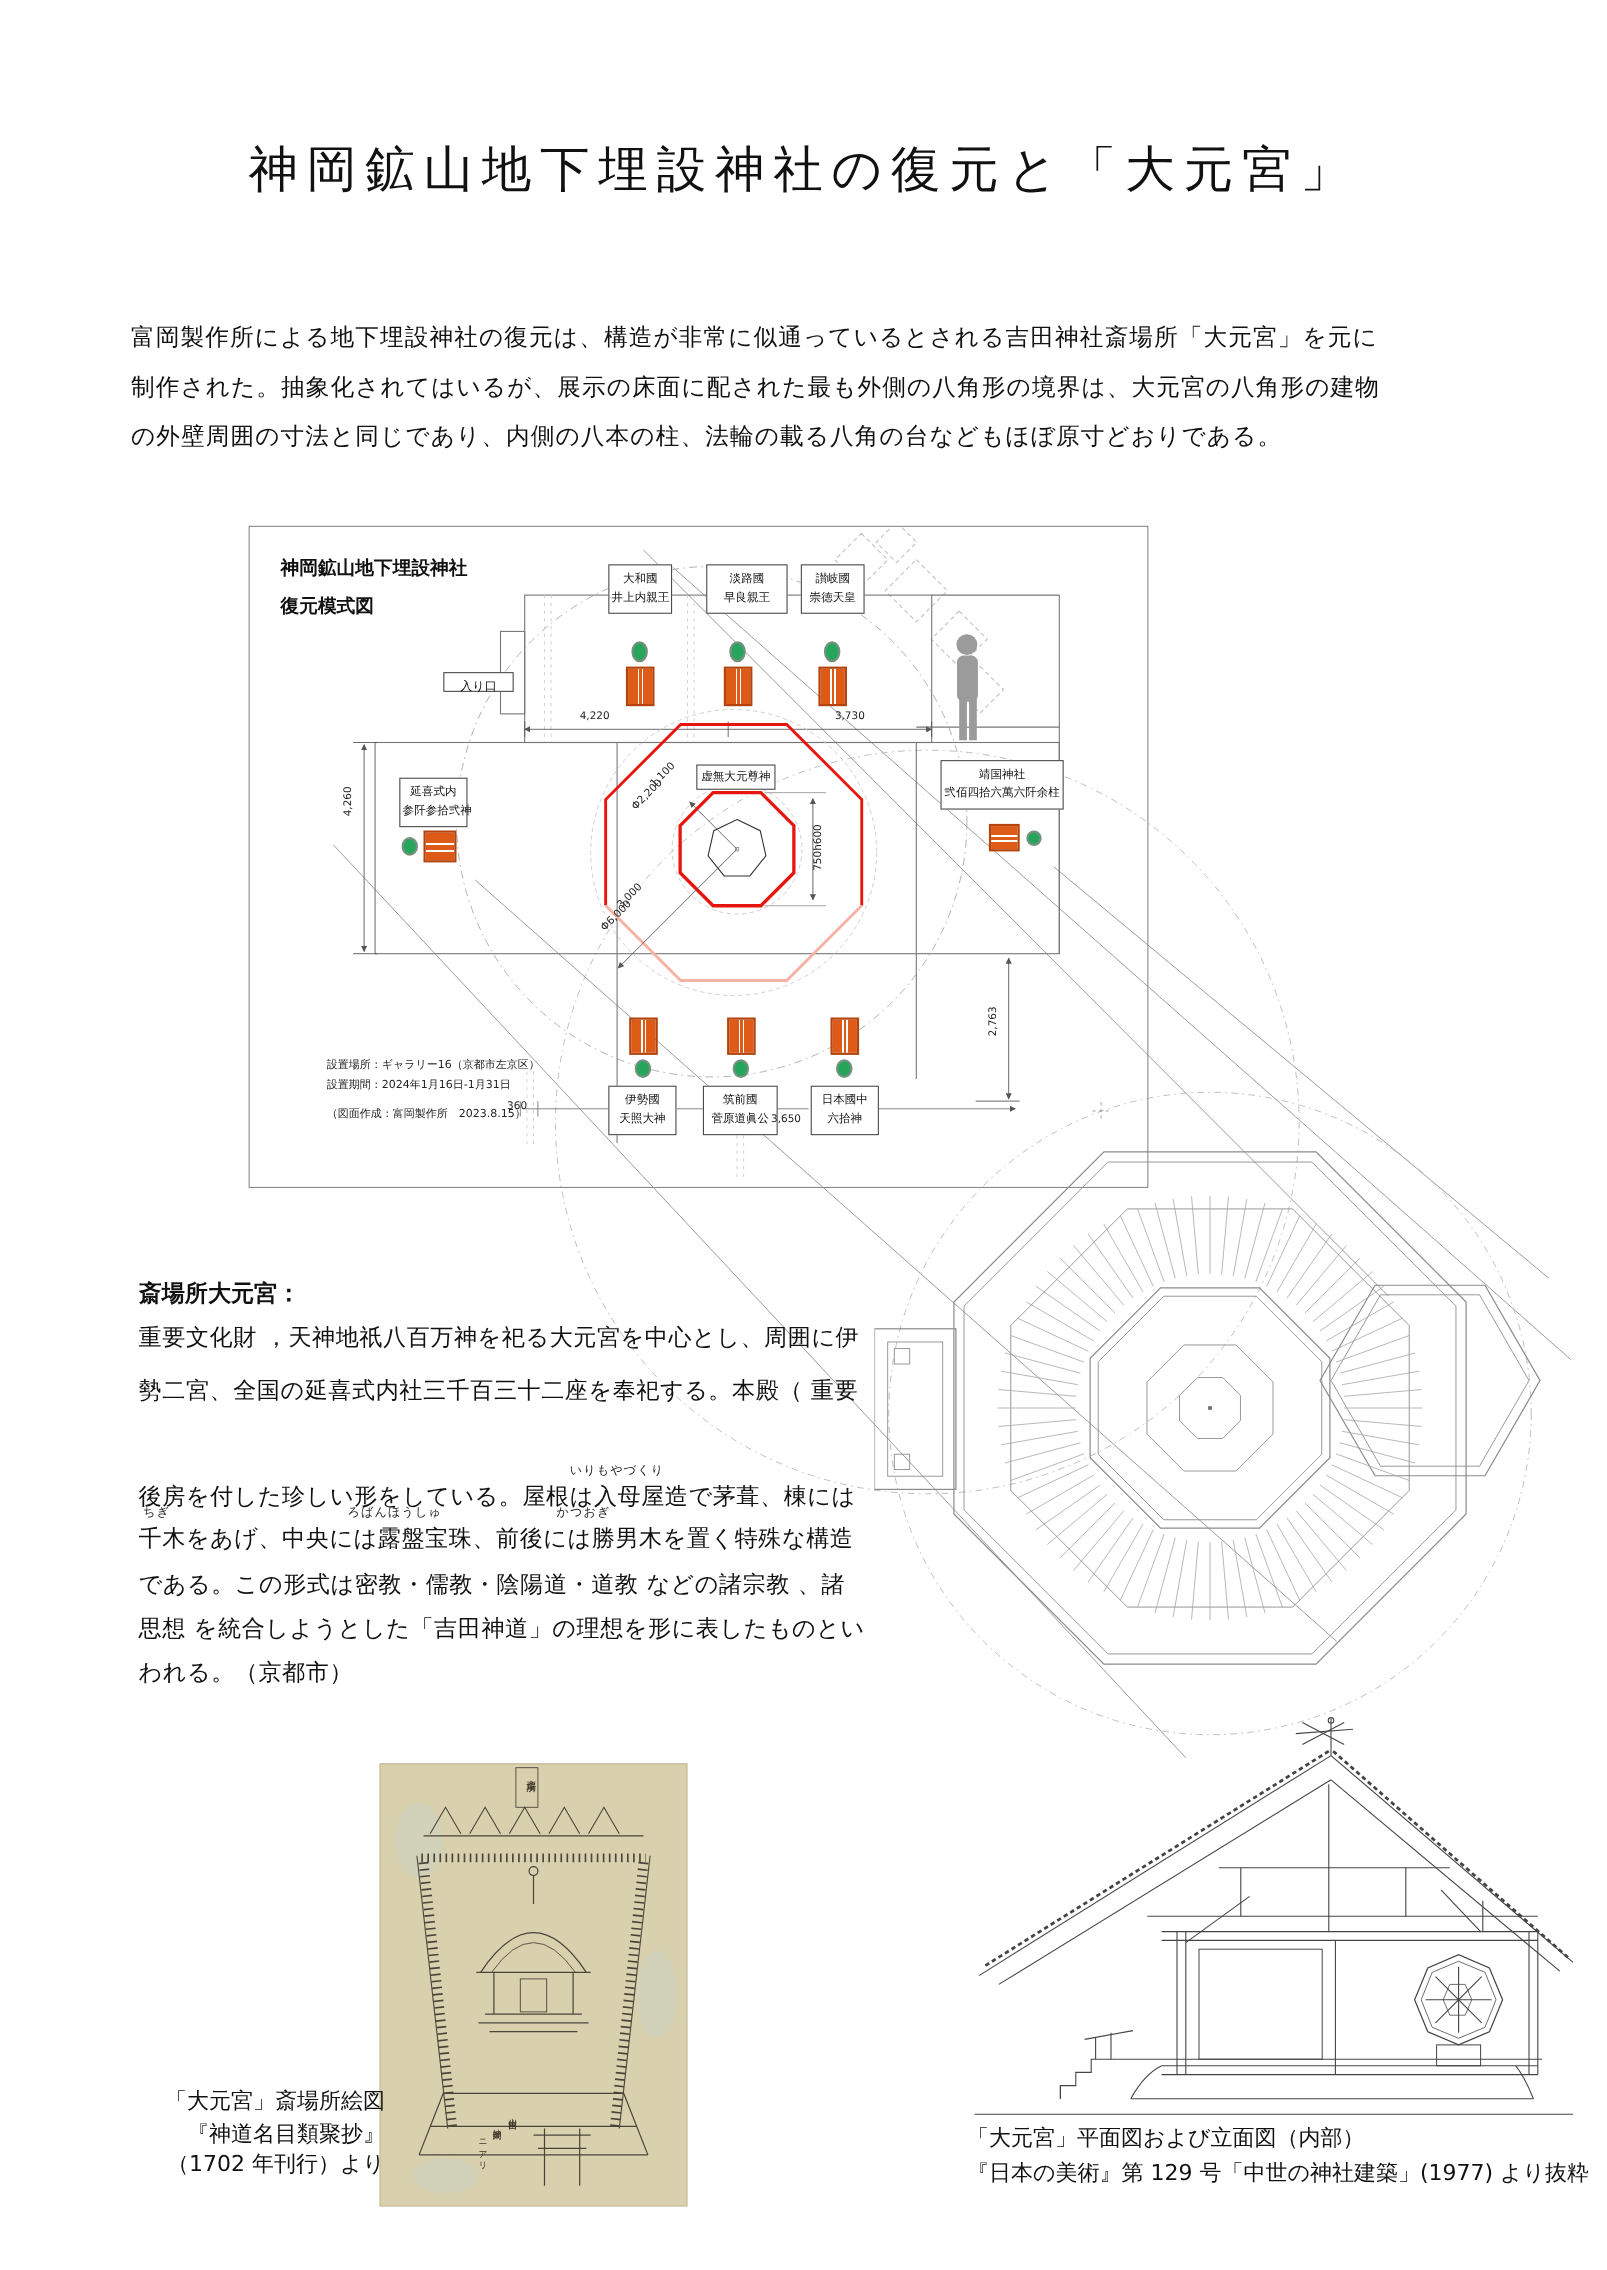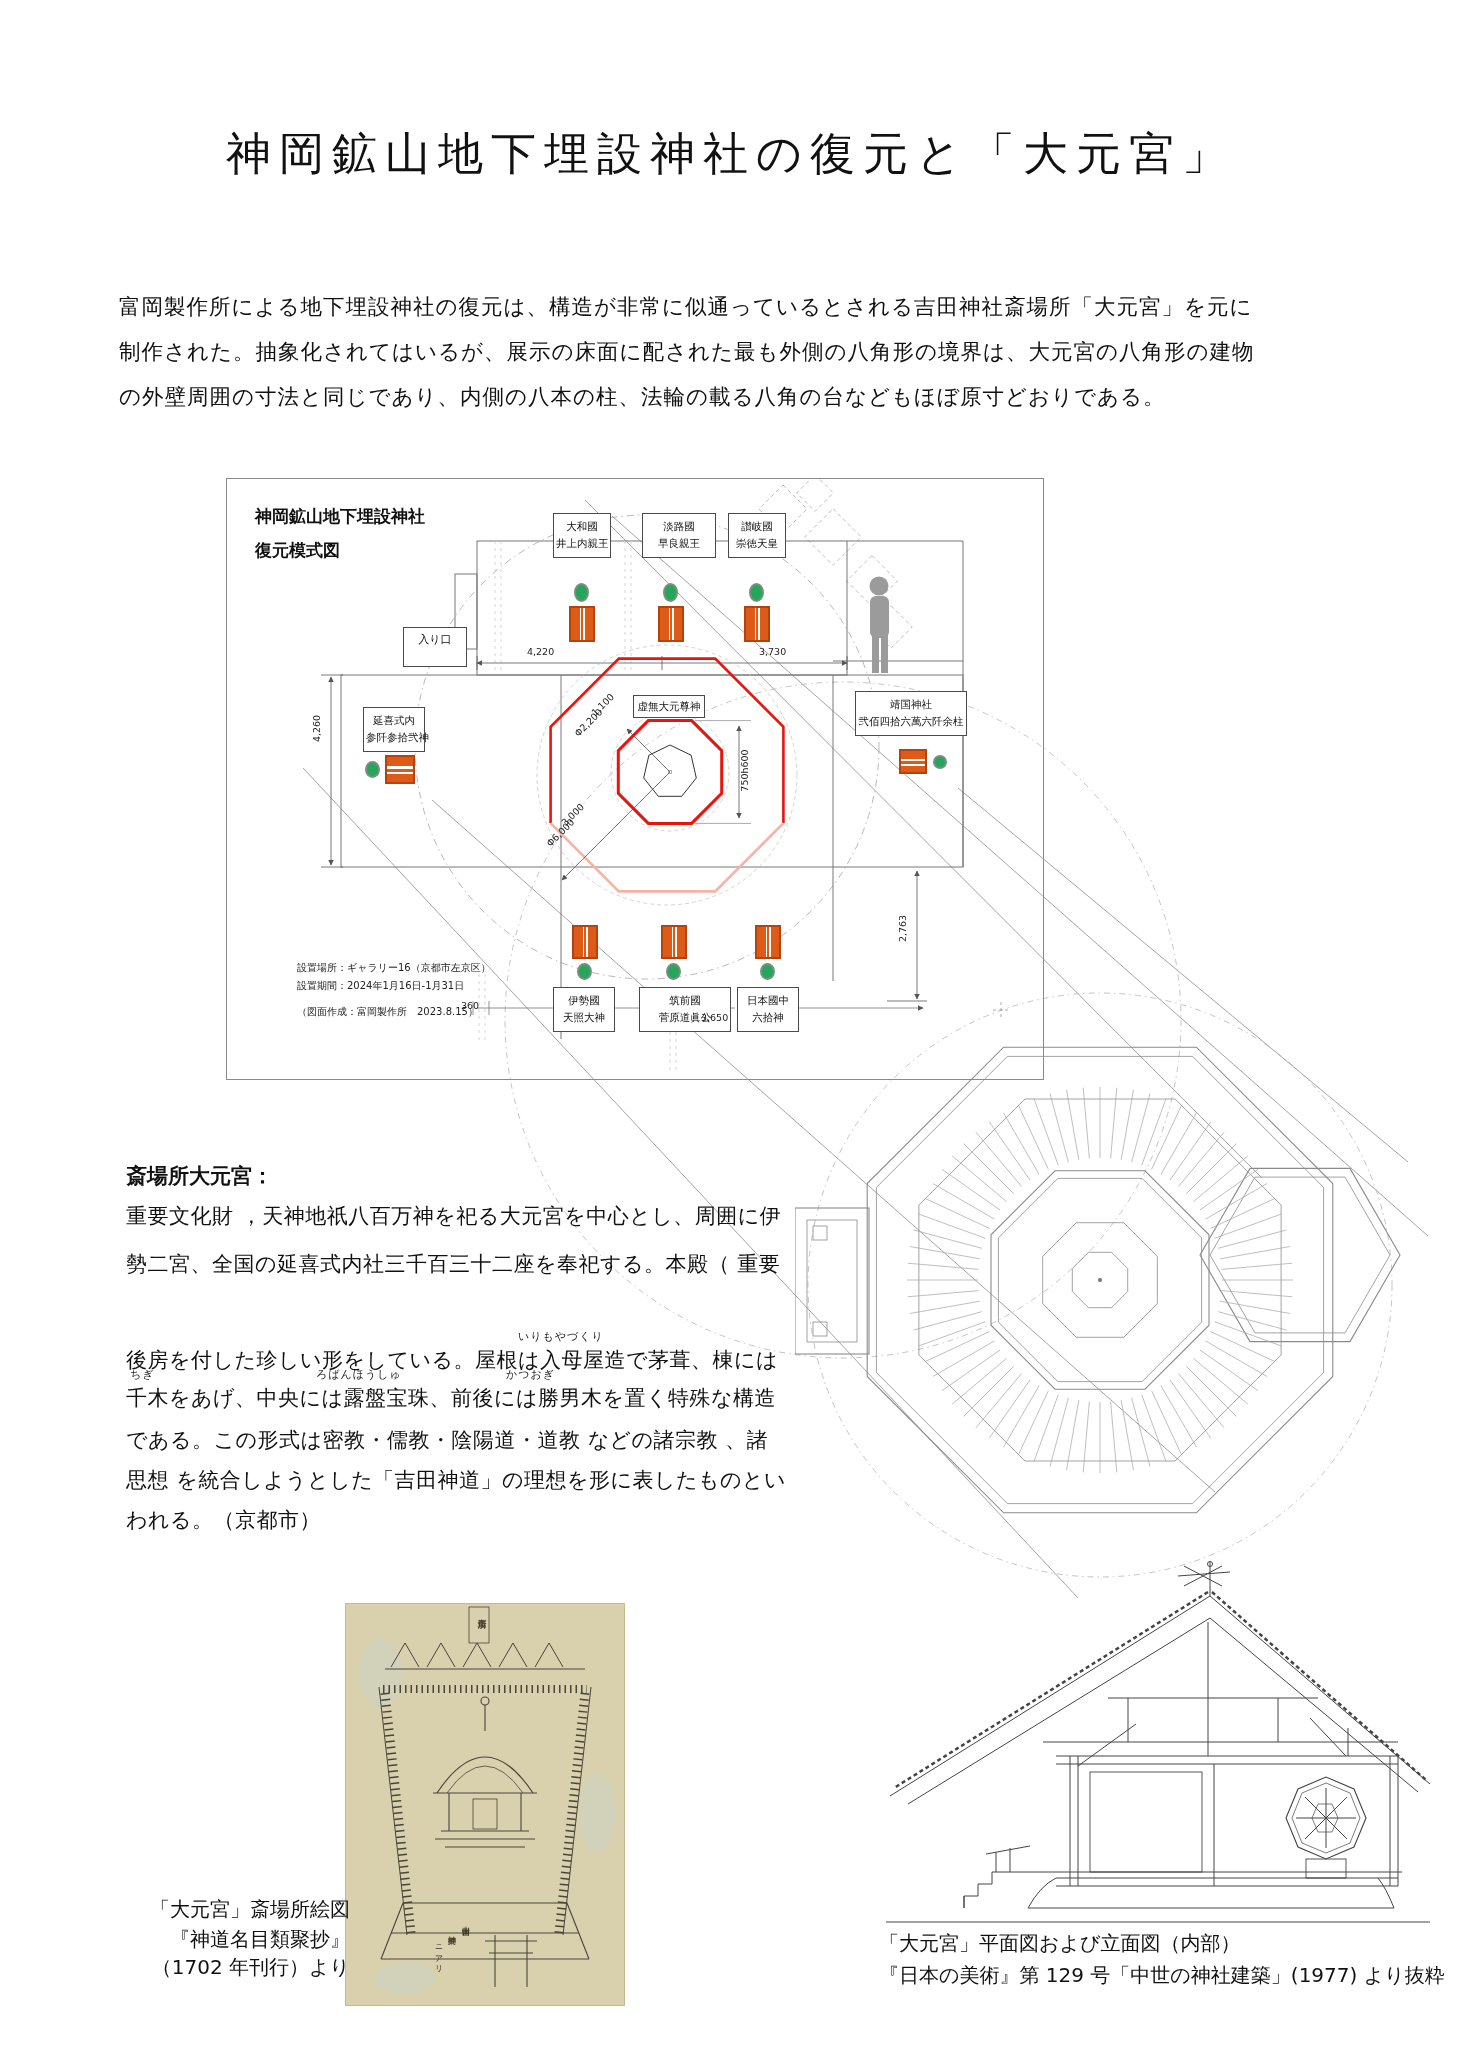--- a/index.html
+++ b/index.html
@@ -178,21 +178,21 @@
       <div>崇徳天皇</div>
     </div>
 
     <div class="oval" style="left:347px;top:104px;width:15px;height:19px"></div>
     <div class="oval" style="left:436px;top:104px;width:15px;height:19px"></div>
     <div class="oval" style="left:522px;top:104px;width:15px;height:19px"></div>
     <div class="door door-v" style="left:342px;top:127px;width:26px;height:36px"></div>
     <div class="door door-v" style="left:431px;top:127px;width:26px;height:36px"></div>
     <div class="door door-v" style="left:517px;top:127px;width:26px;height:36px"></div>
 
-    <div class="box-label" style="left:176px;top:148px;width:64px;height:40px;font-size:11px;line-height:16px">入り口</div>
+    <div class="box-label" style="left:176px;top:132px;width:64px;height:18px;font-size:11px;line-height:16px">入り口</div>
 
     <span class="dim" style="left:300px;top:167px">4,220</span>
     <span class="dim" style="left:532px;top:167px">3,730</span>
     <span class="dim rot90" style="left:76px;top:244px">4,260</span>
     <span class="dim rot90" style="left:662px;top:444px">2,763</span>
 
     <div class="box-label" style="left:136px;top:228px;width:62px">
       <div>延喜式内</div>
       <div>参阡参拾弐神</div>
     </div>
@@ -218,21 +218,21 @@
     <div class="door door-v" style="left:434px;top:446px;width:26px;height:34px"></div>
     <div class="door door-v" style="left:528px;top:446px;width:26px;height:34px"></div>
     <div class="oval" style="left:350px;top:484px;width:15px;height:17px"></div>
     <div class="oval" style="left:439px;top:484px;width:15px;height:17px"></div>
     <div class="oval" style="left:533px;top:484px;width:15px;height:17px"></div>
 
     <div class="box-label" style="left:326px;top:508px;width:62px">
       <div>伊勢國</div>
       <div>天照大神</div>
     </div>
-    <div class="box-label" style="left:412px;top:508px;width:92px">
+    <div class="box-label" style="left:412px;top:508px;width:68px">
       <div>筑前國</div>
       <div>菅原道眞公</div>
     </div>
     <div class="box-label" style="left:510px;top:508px;width:62px">
       <div>日本國中</div>
       <div>六拾神</div>
     </div>
     <span class="dim" style="left:234px;top:521px">360</span>
     <span class="dim" style="left:474px;top:533px">3,650</span>
 

